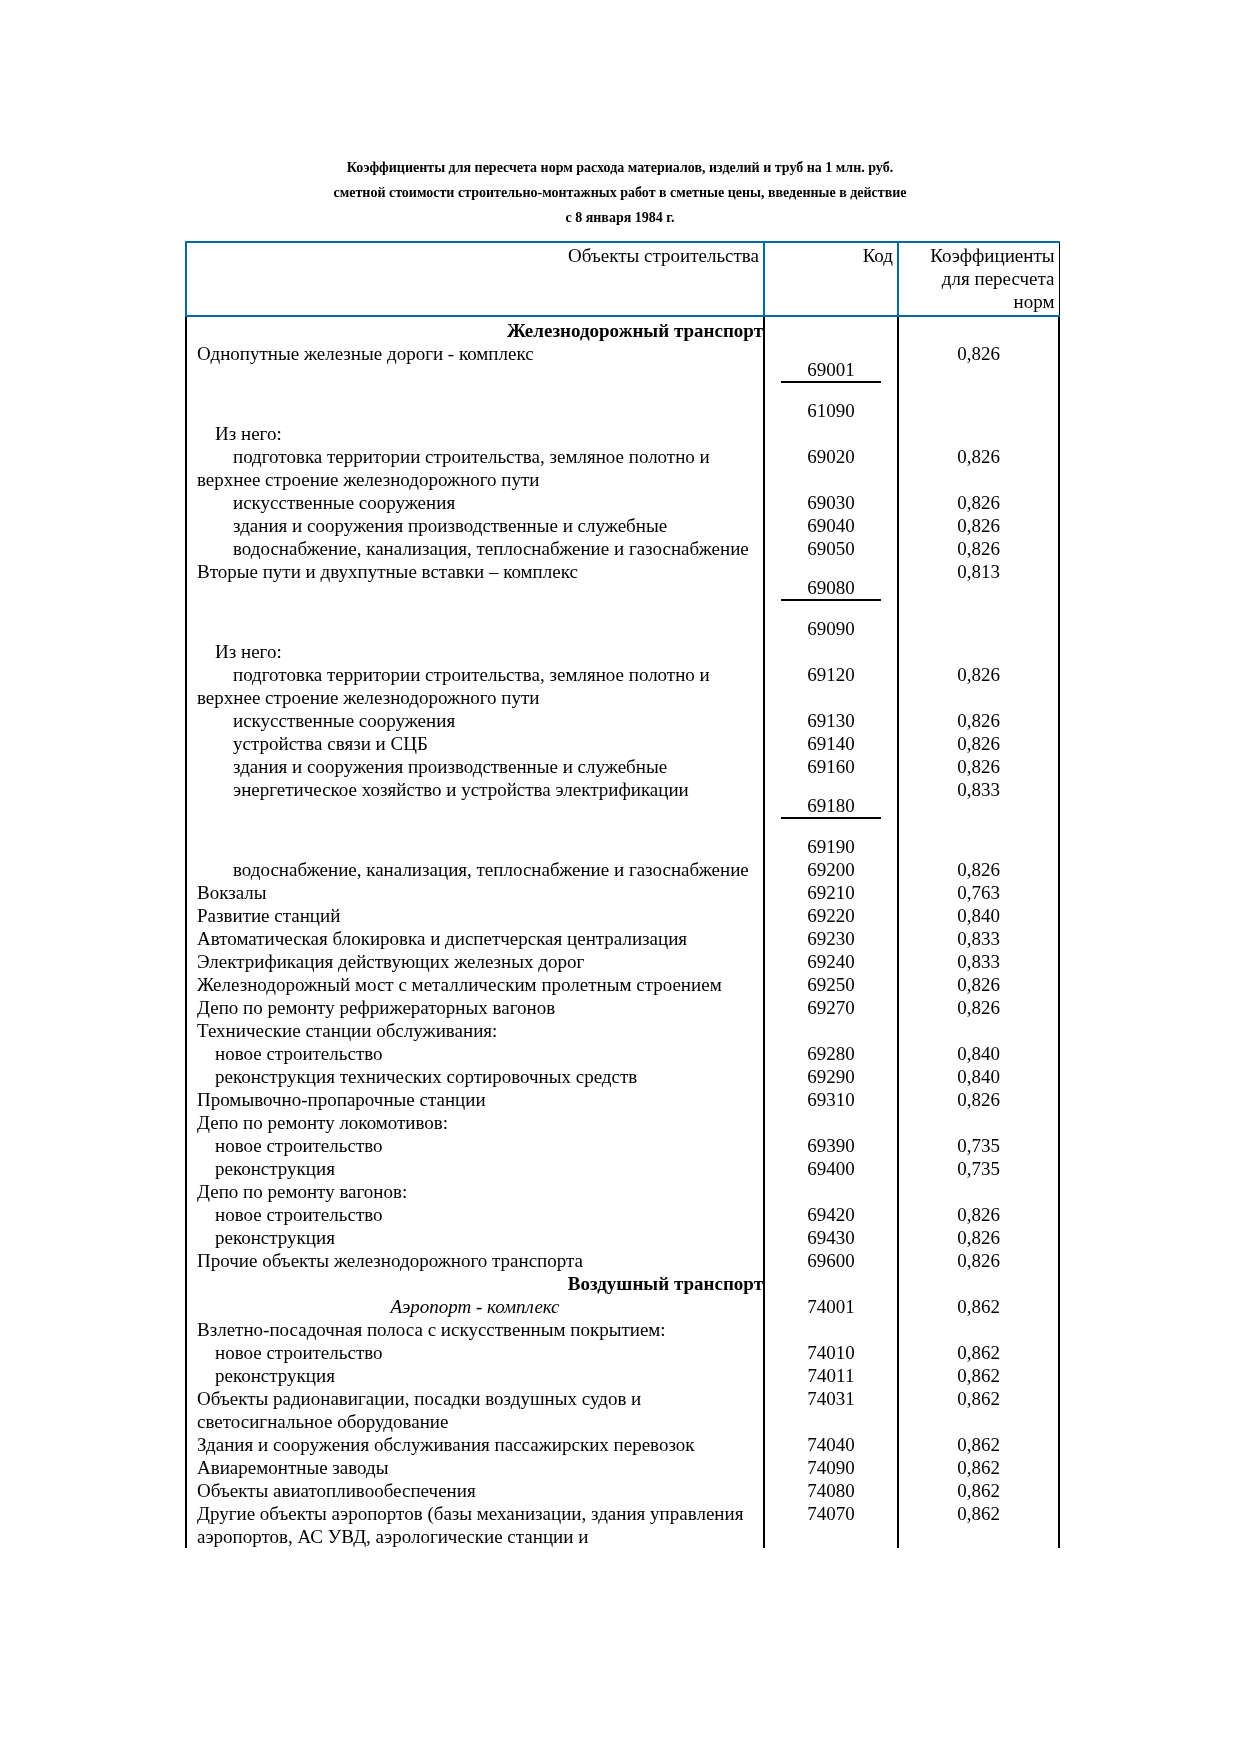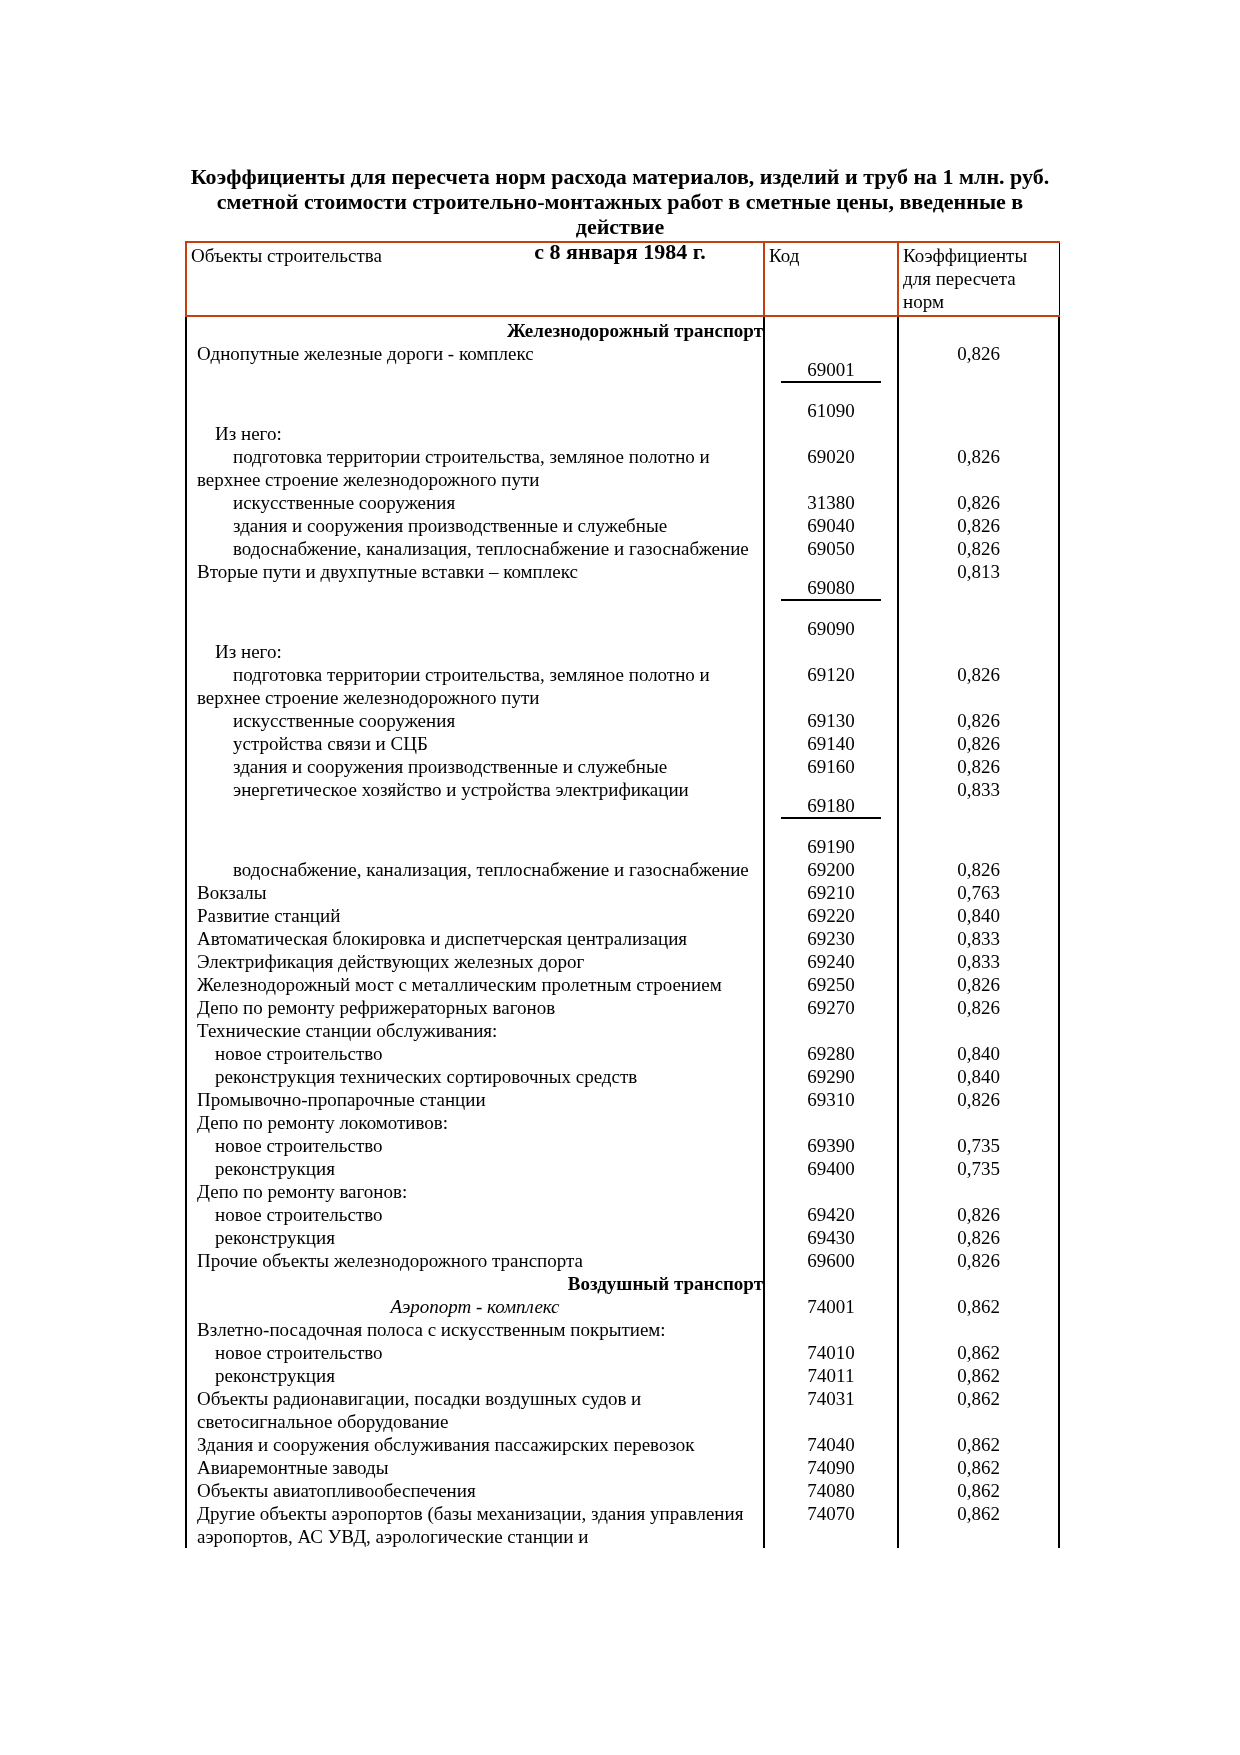--- a/index.html
+++ b/index.html
@@ -1,31 +1,31 @@
 <!DOCTYPE html>
 <html><head>
 <meta charset="utf-8">
 <style>
   html, body { margin: 0; padding: 0; background: #ffffff; }
   body { width: 1240px; height: 1755px; position: relative; font-family: "Liberation Serif", serif; color: #000; }
   .title {
-    position: absolute; left: 180px; top: 164px; width: 880px;
-    text-align: center; font-weight: bold; font-size: 22px; line-height: 25px;
+    position: absolute; left: 180px; top: 155px; width: 880px;
+    text-align: center; font-weight: bold; font-size: 14px; line-height: 25px;
   }
   .tbl {
     position: absolute; left: 185px; top: 241px; width: 873px;
     border-collapse: collapse; table-layout: fixed;
     font-size: 19px; line-height: 23px;
   }
   .tbl col.c1 { width: 578px; }
   .tbl col.c2 { width: 134px; }
   .tbl col.c3 { width: 161px; }
   .tbl th {
-    font-weight: normal; vertical-align: top; text-align: left;
-    border: 2px solid #c2410c; padding: 1px 4px 2px 4px; line-height: 23px;
+    font-weight: normal; vertical-align: top; text-align: right;
+    border: 2px solid #0369a1; padding: 1px 4px 2px 4px; line-height: 23px;
   }
   .tbl th.h3 { border-right: 1.5px solid #000; }
   .tbl td { border-left: 2px solid #000; border-right: 2px solid #000; padding: 0 0 0 10px; vertical-align: top; height: 23px; }
   .tbl td.code { text-align: center; padding: 0; }
   .tbl td.coef { text-align: center; padding: 0; margin-top: 23px; }
   .section { font-weight: bold; text-align: right; padding-left: 0 !important; }
   .italic-center { font-style: italic; text-align: center; padding-left: 0 !important; }
   .ind1 { text-indent: 18px; }
   .ind2 { text-indent: 36px; }
   .code-frac { display: block; }
@@ -80,21 +80,21 @@
         <td class="code"></td>
         <td class="coef"></td>
       </tr>
       <tr>
         <td class="ind2">подготовка территории строительства, земляное полотно и верхнее строение железнодорожного пути</td>
         <td class="code">69020</td>
         <td class="coef">0,826</td>
       </tr>
       <tr>
         <td class="ind2">искусственные сооружения</td>
-        <td class="code">31380</td>
+        <td class="code">69030</td>
         <td class="coef">0,826</td>
       </tr>
       <tr>
         <td class="ind2">здания и сооружения производственные и служебные</td>
         <td class="code">69040</td>
         <td class="coef">0,826</td>
       </tr>
       <tr>
         <td class="ind2">водоснабжение, канализация, теплоснабжение и газоснабжение</td>
         <td class="code">69050</td>

